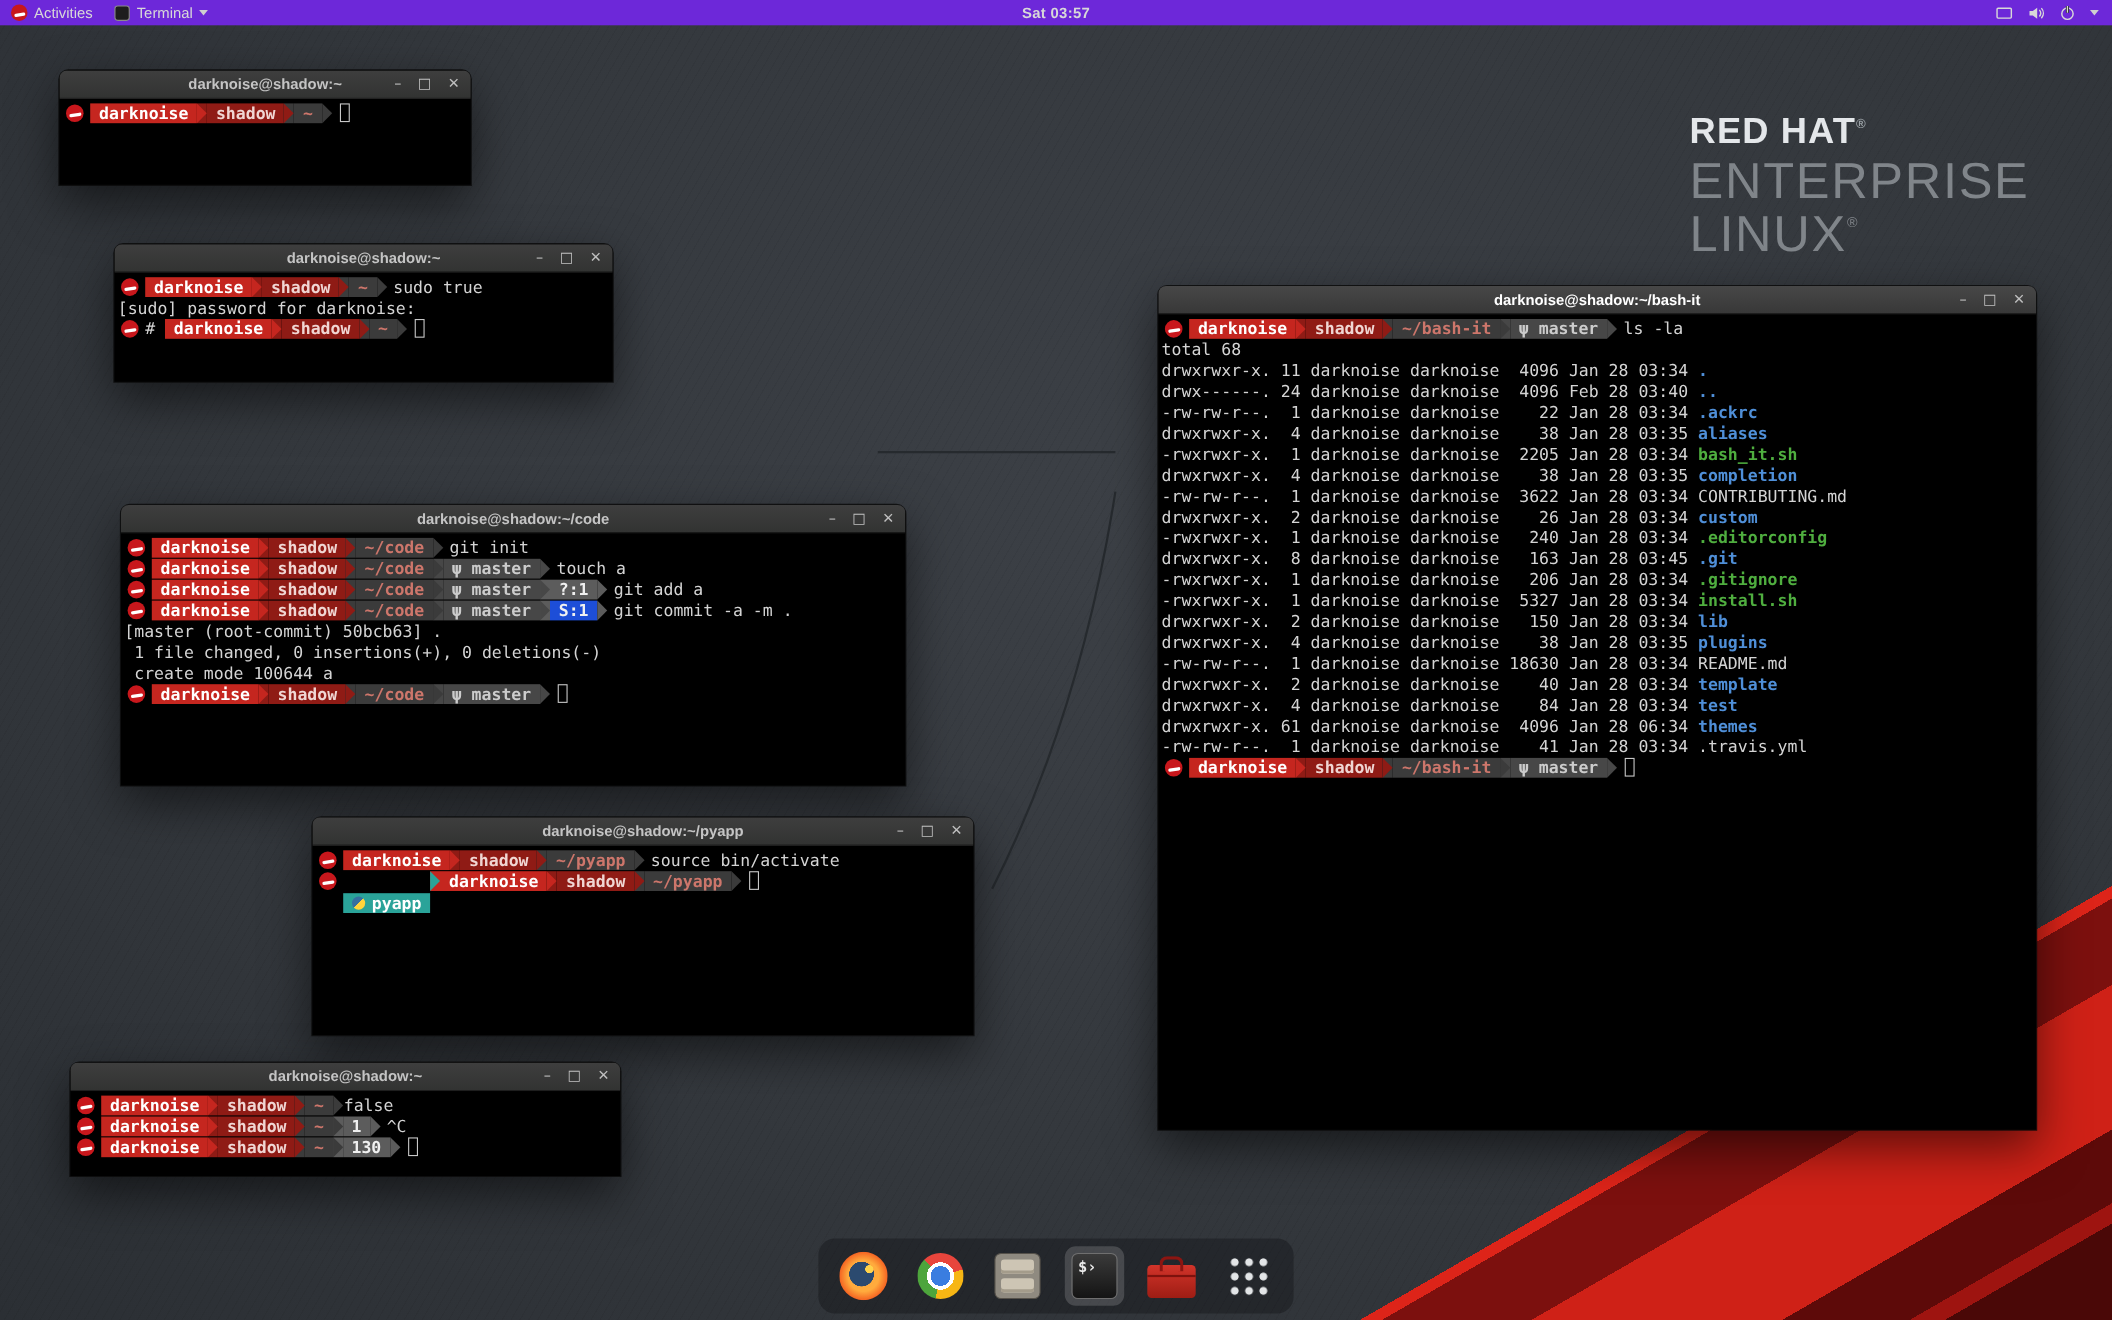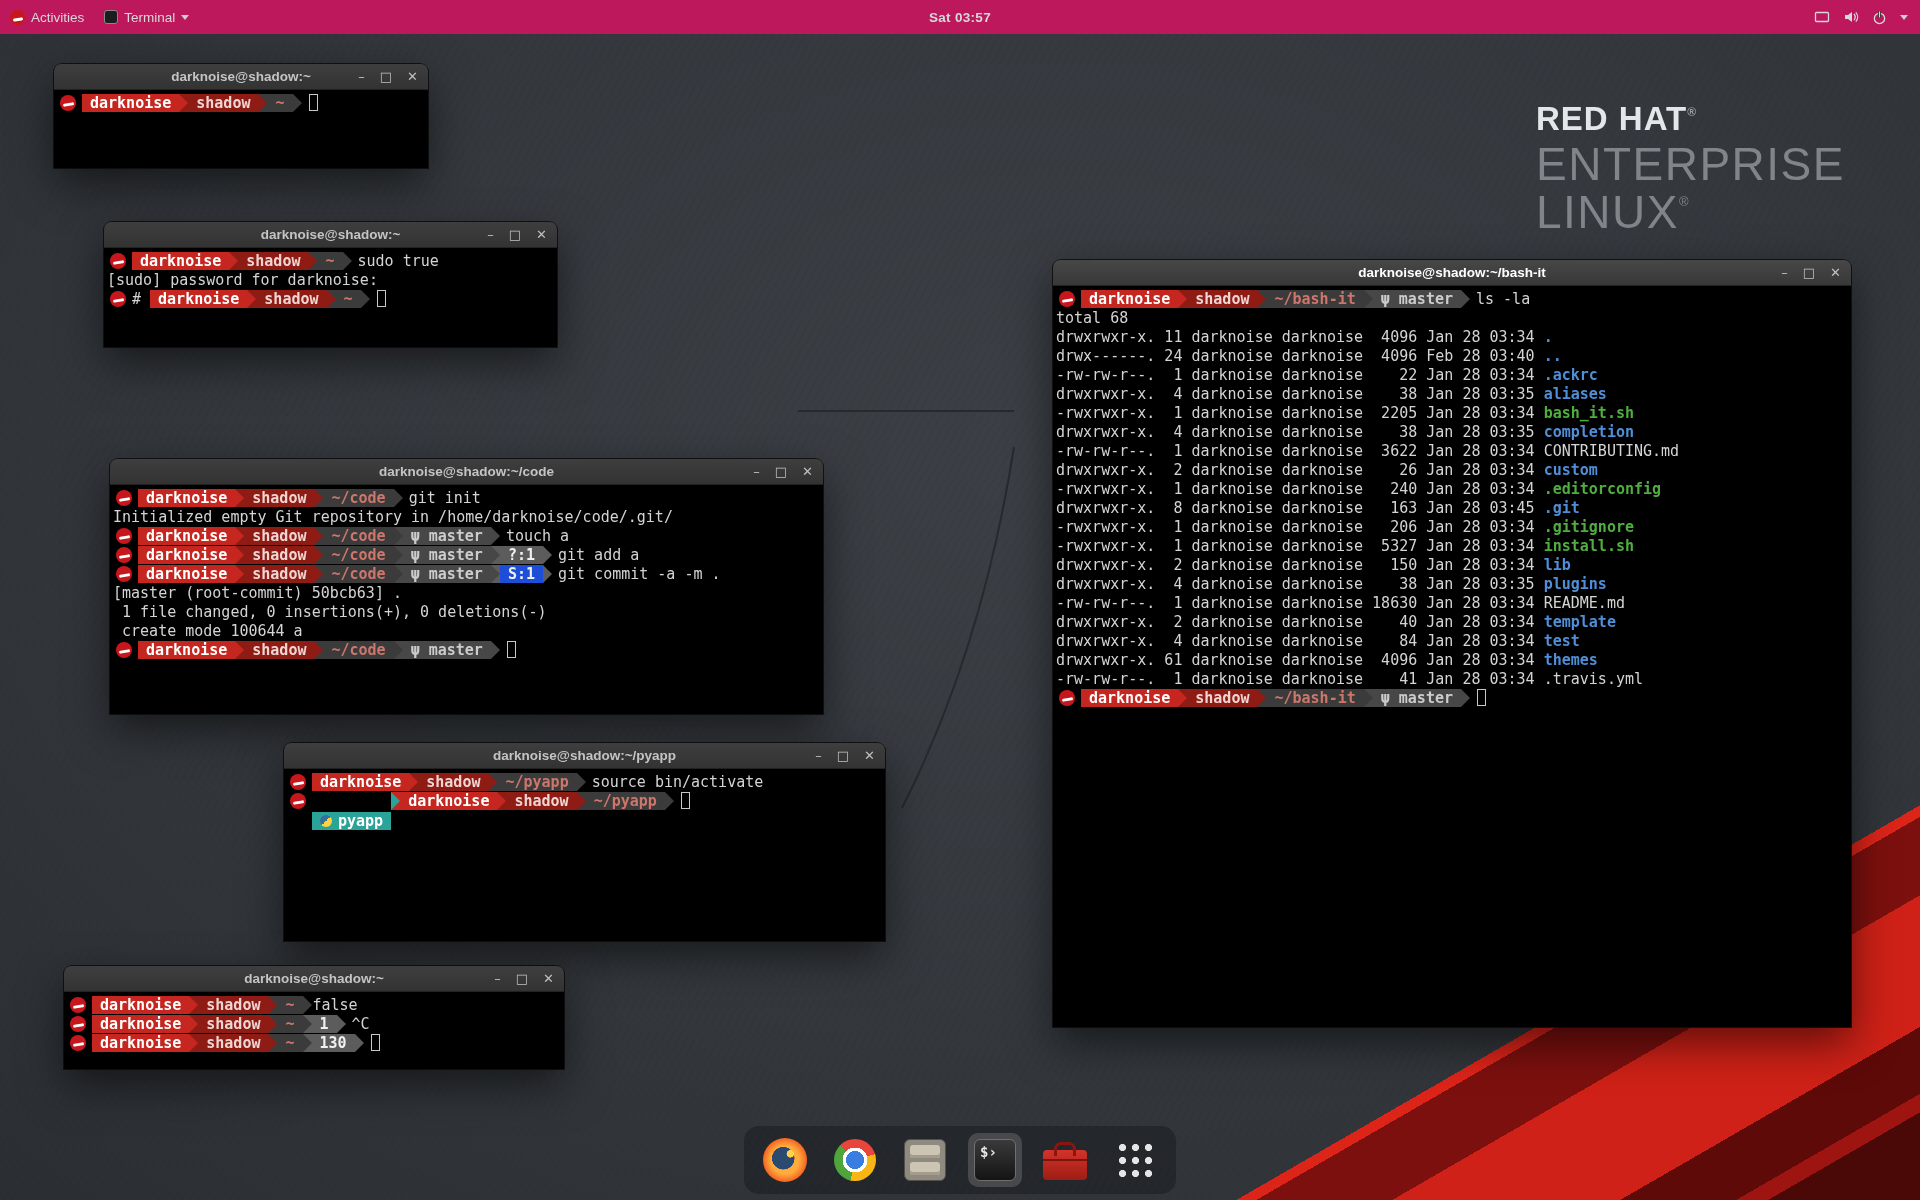--- a/index.html
+++ b/index.html
@@ -16,21 +16,21 @@
       rgba(0,0,0,0) 82.9%,
       #dd2419 82.9% 83.4%,
       #7c100e 83.4% 86.8%,
       #cf2117 86.8% 92.5%,
       #5d0a09 92.5% 95.4%,
       #9e1410 95.4% 96.2%,
       #4a0807 96.2% 100%);}
   .wallpaper-lines{position:absolute;inset:0;z-index:0;pointer-events:none}
 
   
-  .topbar{position:absolute;top:0;left:0;right:0;height:34px;background:#be185d;
+  .topbar{position:absolute;top:0;left:0;right:0;height:23px;background:#6d28d9;
     color:#d8d8d8;display:flex;align-items:center;z-index:10;font-size:13.5px}
   .tb-item{display:flex;align-items:center;gap:6px;height:100%;padding:0 10px;cursor:default}
   .clock{position:absolute;left:50%;transform:translateX(-50%);font-weight:bold;letter-spacing:.3px}
   .tb-right{margin-left:auto;display:flex;align-items:center;gap:13px;padding-right:12px;height:100%}
   .hat{display:inline-block;width:15px;height:15px;border-radius:50%;background:#c8171c;position:relative;flex:none}
   .hat::before{content:"";position:absolute;left:2.5px;right:2.5px;top:8px;height:2.5px;background:#fff;border-radius:2px;transform:rotate(-9deg)}
   .mini-term{display:inline-block;width:14px;height:14px;background:#1d1d1d;border:1px solid #8a8a8a;border-radius:3px}
   .chevron-down{width:0;height:0;border-left:4px solid transparent;border-right:4px solid transparent;border-top:5px solid #cfcfcf;display:inline-block}
 
   
@@ -209,23 +209,20 @@
           <span class="hat"></span>
           <span class="seg" style="background: rgb(197, 38, 31); color: rgb(255, 255, 255);">darknoise</span>
           <span class="arrow" style="border-left-color: rgb(197, 38, 31); background: rgb(143, 27, 21);"></span>
           <span class="seg" style="background: rgb(143, 27, 21); color: rgb(240, 214, 211);">shadow</span>
           <span class="arrow" style="border-left-color: rgb(143, 27, 21); background: rgb(59, 59, 59);"></span>
           <span class="seg" style="background: rgb(59, 59, 59); color: rgb(205, 118, 107);">~/code</span>
           <span class="arrow" style="border-left-color: rgb(59, 59, 59);"></span>
           <span class="ttxt" style="margin-left: 6px;">git init</span>
         </div>
         <div class="tline">
-          <span class="ttxt">Initialized empty Git repository in /home/darknoise/code/.git/</span>
-        </div>
-        <div class="tline">
           <span class="hat"></span>
           <span class="seg" style="background: rgb(197, 38, 31); color: rgb(255, 255, 255);">darknoise</span>
           <span class="arrow" style="border-left-color: rgb(197, 38, 31); background: rgb(143, 27, 21);"></span>
           <span class="seg" style="background: rgb(143, 27, 21); color: rgb(240, 214, 211);">shadow</span>
           <span class="arrow" style="border-left-color: rgb(143, 27, 21); background: rgb(59, 59, 59);"></span>
           <span class="seg" style="background: rgb(59, 59, 59); color: rgb(205, 118, 107);">~/code</span>
           <span class="arrow" style="border-left-color: rgb(59, 59, 59); background: rgb(71, 71, 71);"></span>
           <span class="seg" style="background: rgb(71, 71, 71); color: rgb(204, 204, 204);"><span class="branch">ψ </span>master</span>
           <span class="arrow" style="border-left-color: rgb(71, 71, 71);"></span>
           <span class="ttxt" style="margin-left: 6px;">touch a</span>
@@ -448,21 +445,21 @@
         </div>
         <div class="tline">
           <span class="ttxt">drwxrwxr-x.  2 darknoise darknoise    40 Jan 28 03:34 </span>
           <span class="ttxt" style="color: rgb(79, 143, 216); font-weight: bold;">template</span>
         </div>
         <div class="tline">
           <span class="ttxt">drwxrwxr-x.  4 darknoise darknoise    84 Jan 28 03:34 </span>
           <span class="ttxt" style="color: rgb(79, 143, 216); font-weight: bold;">test</span>
         </div>
         <div class="tline">
-          <span class="ttxt">drwxrwxr-x. 61 darknoise darknoise  4096 Jan 28 03:34 </span>
+          <span class="ttxt">drwxrwxr-x. 61 darknoise darknoise  4096 Jan 28 06:34 </span>
           <span class="ttxt" style="color: rgb(79, 143, 216); font-weight: bold;">themes</span>
         </div>
         <div class="tline">
           <span class="ttxt">-rw-rw-r--.  1 darknoise darknoise    41 Jan 28 03:34 </span>
           <span class="ttxt" style="color: rgb(212, 212, 212);">.travis.yml</span>
         </div>
         <div class="tline">
           <span class="hat"></span>
           <span class="seg" style="background: rgb(197, 38, 31); color: rgb(255, 255, 255);">darknoise</span>
           <span class="arrow" style="border-left-color: rgb(197, 38, 31); background: rgb(143, 27, 21);"></span>

